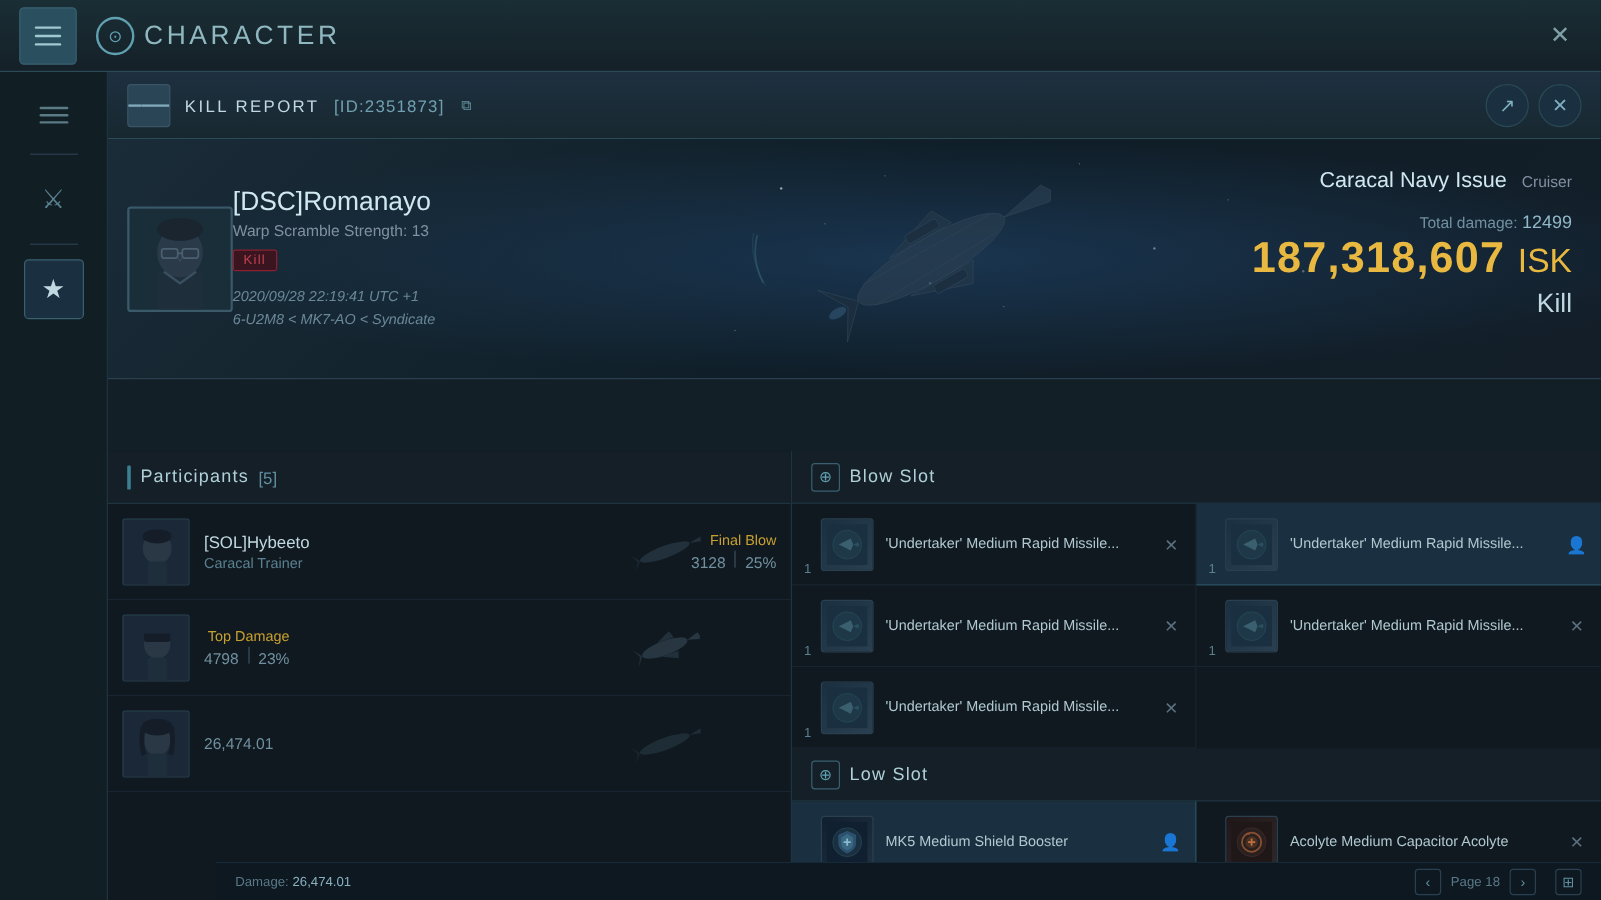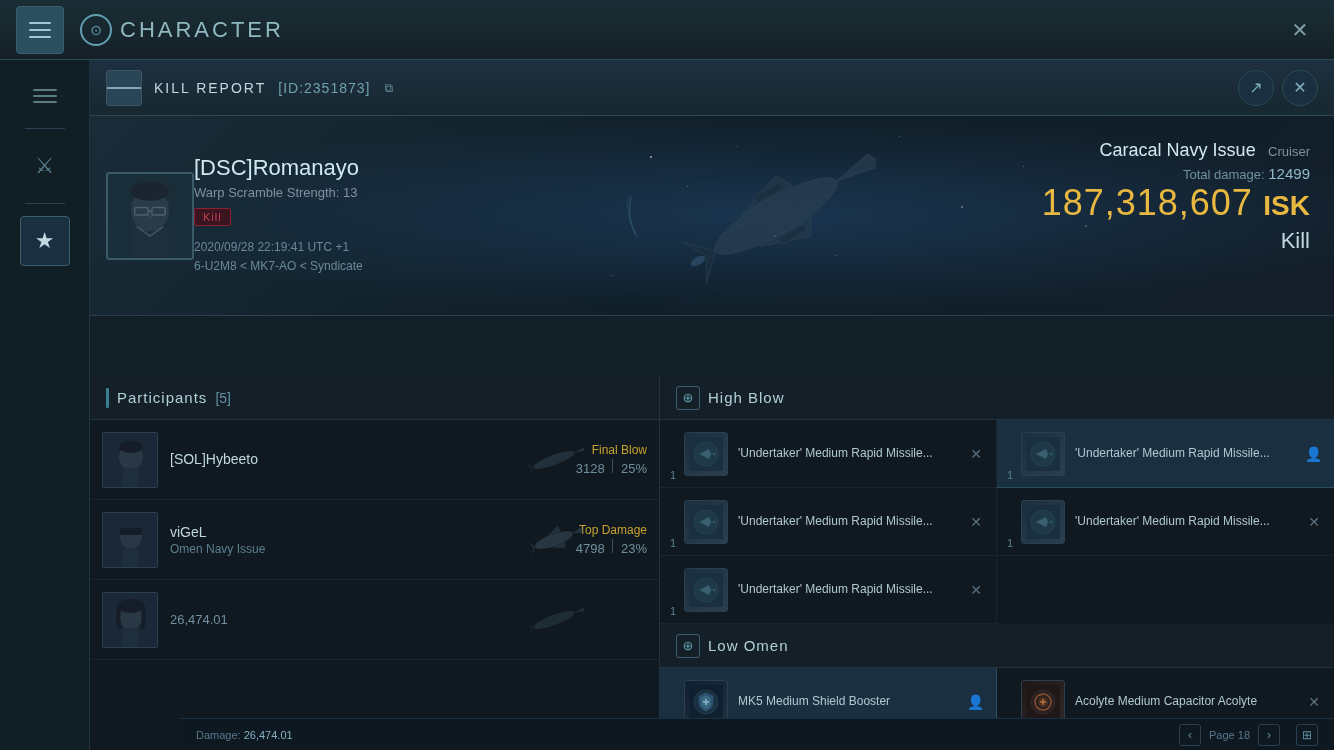--- a/index.html
+++ b/index.html
@@ -219,20 +219,21 @@
       padding: 2px 8px;
       border-radius: 2px;
       margin-top: 8px;
       letter-spacing: 1px;
     }
     .kill-meta {
       margin-top: 12px;
       font-size: 12px;
       color: #6a8898;
       line-height: 1.6;
+      font-style: italic;
     }
     .ship-display {
       position: absolute;
       top: 50%; left: 50%;
       transform: translate(-30%, -50%);
       width: 320px; height: 180px;
       display: flex; align-items: center; justify-content: center;
     }
     
     .ship-svg { opacity: 0.85; }
@@ -247,37 +248,37 @@
       color: #8090a0;
     }
     .ship-name {
       font-size: 18px;
       color: #d0e8f0;
       font-weight: 500;
     }
     .damage-label {
       font-size: 13px;
       color: #7090a0;
-      margin-top: 4px;
+      margin-top: 16px;
     }
     .damage-value {
       font-size: 15px;
       color: #90b8c8;
     }
     .isk-value {
       font-size: 36px;
       color: #e8b840;
-      font-weight: 400;
+      font-weight: 700;
       margin-top: 4px;
       letter-spacing: 1px;
     }
     .isk-label {
       font-size: 28px;
       color: #e8b840;
-      font-weight: 700;
+      font-weight: 400;
       margin-left: 6px;
       margin-top: 31px;
     }
     .kill-label {
       font-size: 22px;
       color: #c0d8e0;
       font-weight: 300;
       margin-top: 4px;
     }
 
@@ -684,20 +685,21 @@
         <div class="participant-avatar">
           <svg width="56" height="56" viewBox="0 0 56 56">
             <rect width="56" height="56" fill="#1a2838"></rect>
             <ellipse cx="28" cy="24" rx="12" ry="13" fill="#2a3845"></ellipse>
             <ellipse cx="28" cy="14" rx="12" ry="6" fill="#151e28"></ellipse>
             <rect x="20" y="35" width="16" height="21" rx="2" fill="#1e2e3a"></rect>
           </svg>
         </div>
         <div class="participant-info">
           <div class="participant-name">[SOL]Hybeeto</div>
+          <div class="participant-ship">Caracal Trainer</div>
         </div>
 
         <svg width="60" height="40" viewBox="0 0 60 40" class="ship-thumb" style="position:absolute;right:75px;top:50%;transform:translateY(-50%);">
           <g transform="translate(30,20) rotate(-20)" opacity="0.6">
             <ellipse cx="0" cy="0" rx="22" ry="5" fill="#3a5060"></ellipse>
             <path d="M22,0 L32,-2 L33,0 L32,2 Z" fill="#3a5060"></path>
             <path d="M-22,0 L-28,-7 L-24,0 L-28,7 Z" fill="#2a4050"></path>
           </g>
         </svg>
         <div class="participant-stats">
@@ -713,24 +715,20 @@
       <div class="participant-row">
         <div class="participant-avatar">
           <svg width="56" height="56" viewBox="0 0 56 56">
             <rect width="56" height="56" fill="#1a2838"></rect>
             <ellipse cx="28" cy="24" rx="11" ry="12" fill="#2a3845"></ellipse>
             <rect x="17" y="12" width="22" height="10" rx="2" fill="#151e28"></rect>
             <rect x="20" y="35" width="16" height="21" rx="2" fill="#1e2e3a"></rect>
 
             <rect x="16" y="10" width="24" height="5" rx="1" fill="#1a2838"></rect>
           </svg>
-        </div>
-        <div class="participant-info">
-          <div class="participant-name">viGeL</div>
-          <div class="participant-ship">Omen Navy Issue</div>
         </div>
 
         <svg width="60" height="40" viewBox="0 0 60 40" class="ship-thumb" style="position:absolute;right:75px;top:50%;transform:translateY(-50%);">
           <g transform="translate(30,20) rotate(-20)" opacity="0.6">
             <ellipse cx="0" cy="0" rx="20" ry="6" fill="#4a6070"></ellipse>
             <path d="M20,0 L30,-3 L31,0 L30,3 Z" fill="#4a6070"></path>
             <path d="M-20,0 L-26,-8 L-22,0 L-26,8 Z" fill="#3a5060"></path>
             <path d="M-5,-6 L8,-12 L10,-6 Z" fill="#3a5060"></path>
             <path d="M-5,6 L8,12 L10,6 Z" fill="#3a5060"></path>
           </g>
@@ -771,21 +769,21 @@
           </div>
         </div>
       </div>
     </div>
 
     <div class="slots-panel">
 
       <div class="slot-section">
         <div class="slot-section-header">
           <div class="section-header-icon">⊕</div>
-          <span class="section-header-title">High Blow</span>
+          <span class="section-header-title">Blow Slot</span>
         </div>
         <div class="slot-grid">
 
           <div class="slot-item">
             <span class="slot-qty">1</span>
             <div class="slot-item-icon icon-missile">
               <svg width="34" height="34" viewBox="0 0 34 34">
                 <rect width="34" height="34" fill="#1a3040"></rect>
                 <ellipse cx="17" cy="17" rx="12" ry="12" fill="#1e3848" stroke="#2a5060" stroke-width="0.5"></ellipse>
                 <path d="M10,17 L20,12 L22,17 L20,22 Z" fill="#3a6070"></path>
@@ -854,21 +852,21 @@
 
           <div class="slot-item" style="opacity:0.3;">
           </div>
 
         </div>
       </div>
 
       <div class="slot-section">
         <div class="slot-section-header">
           <div class="section-header-icon">⊕</div>
-          <span class="section-header-title">Low Omen</span>
+          <span class="section-header-title">Low Slot</span>
         </div>
         <div class="slot-grid">
 
           <div class="slot-item selected">
             <span class="slot-qty">1</span>
             <div class="slot-item-icon icon-shield">
               <svg width="34" height="34" viewBox="0 0 34 34">
                 <rect width="34" height="34" fill="#102030"></rect>
                 <ellipse cx="17" cy="17" rx="12" ry="12" fill="#1a3040" stroke="#2a5060" stroke-width="0.5"></ellipse>
 

